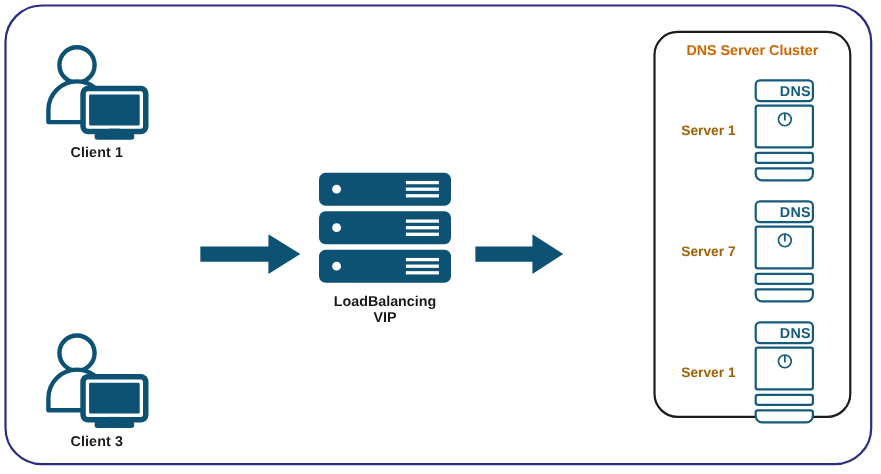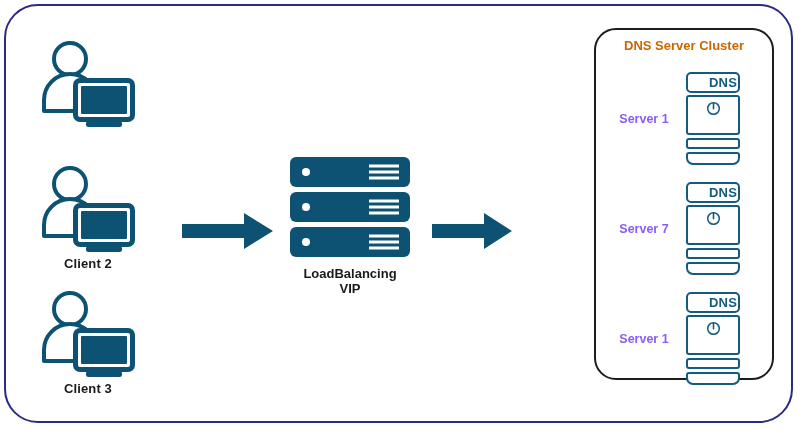--- a/index.html
+++ b/index.html
@@ -135,21 +135,21 @@
   .dns-server {
     position: absolute;
     display: flex;
     align-items: center;
   }
   .dns-server .srv-label {
     width: 84px;
     text-align: center;
     font-size: 12.5px;
     font-weight: bold;
-    color: #8b5cf6;
+    color: #a16207;
     white-space: nowrap;
   }
   .dns-tower {
     width: 54px;
   }
   .dns-badge {
     width: 54px;
     height: 21px;
     border: 2.2px solid #145b7d;
     border-radius: 5px;
@@ -210,38 +210,25 @@
 
         <rect x="45" y="45" width="52" height="34" rx="2" fill="#ffffff"></rect>
 
         <rect x="48" y="48" width="46" height="28" rx="1" fill="#0d5273"></rect>
 
         <rect x="66" y="79" width="10" height="5" fill="#0d5273"></rect>
 
         <rect x="53" y="83" width="36" height="6" rx="2.5" fill="#0d5273"></rect>
       </svg>
     </div>
-  </div>
-
-  <div class="node client" style="left:18px; top:163px;">
-    <div class="icon-wrap">
-      <svg width="110" height="92" viewBox="0 0 110 92">
-        <circle cx="37" cy="21" r="16" fill="#ffffff" stroke="#0d5273" stroke-width="4"></circle>
-        <path d="M11 73 L11 62 A26 26 0 0 1 63 62 L63 73 Z" fill="#ffffff" stroke="#0d5273" stroke-width="4" stroke-linejoin="round"></path>
-        <rect x="40" y="40" width="62" height="44" rx="7" fill="#0d5273"></rect>
-        <rect x="45" y="45" width="52" height="34" rx="2" fill="#ffffff"></rect>
-        <rect x="48" y="48" width="46" height="28" rx="1" fill="#0d5273"></rect>
-        <rect x="66" y="79" width="10" height="5" fill="#0d5273"></rect>
-        <rect x="53" y="83" width="36" height="6" rx="2.5" fill="#0d5273"></rect>
-      </svg>
-    </div>
-    <div class="client-label">Client 2</div>
-  </div>
-
-  <div class="node client" style="left:18px; top:288px;">
+    <div class="client-label">Client 1</div>
+  </div>
+
+
+  <div class="node client" style="left:18px; top:300px;">
     <div class="icon-wrap">
       <svg width="110" height="92" viewBox="0 0 110 92">
         <circle cx="37" cy="21" r="16" fill="#ffffff" stroke="#0d5273" stroke-width="4"></circle>
         <path d="M11 73 L11 62 A26 26 0 0 1 63 62 L63 73 Z" fill="#ffffff" stroke="#0d5273" stroke-width="4" stroke-linejoin="round"></path>
         <rect x="40" y="40" width="62" height="44" rx="7" fill="#0d5273"></rect>
         <rect x="45" y="45" width="52" height="34" rx="2" fill="#ffffff"></rect>
         <rect x="48" y="48" width="46" height="28" rx="1" fill="#0d5273"></rect>
         <rect x="66" y="79" width="10" height="5" fill="#0d5273"></rect>
         <rect x="53" y="83" width="36" height="6" rx="2.5" fill="#0d5273"></rect>
       </svg>

